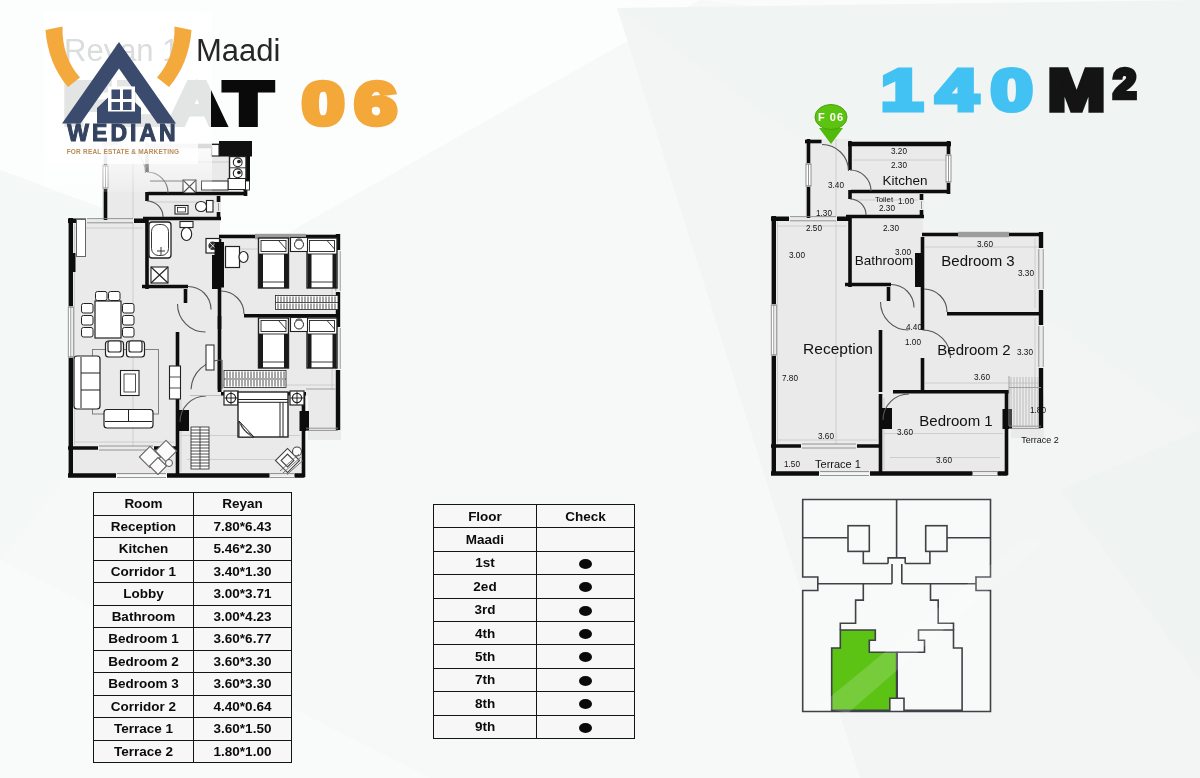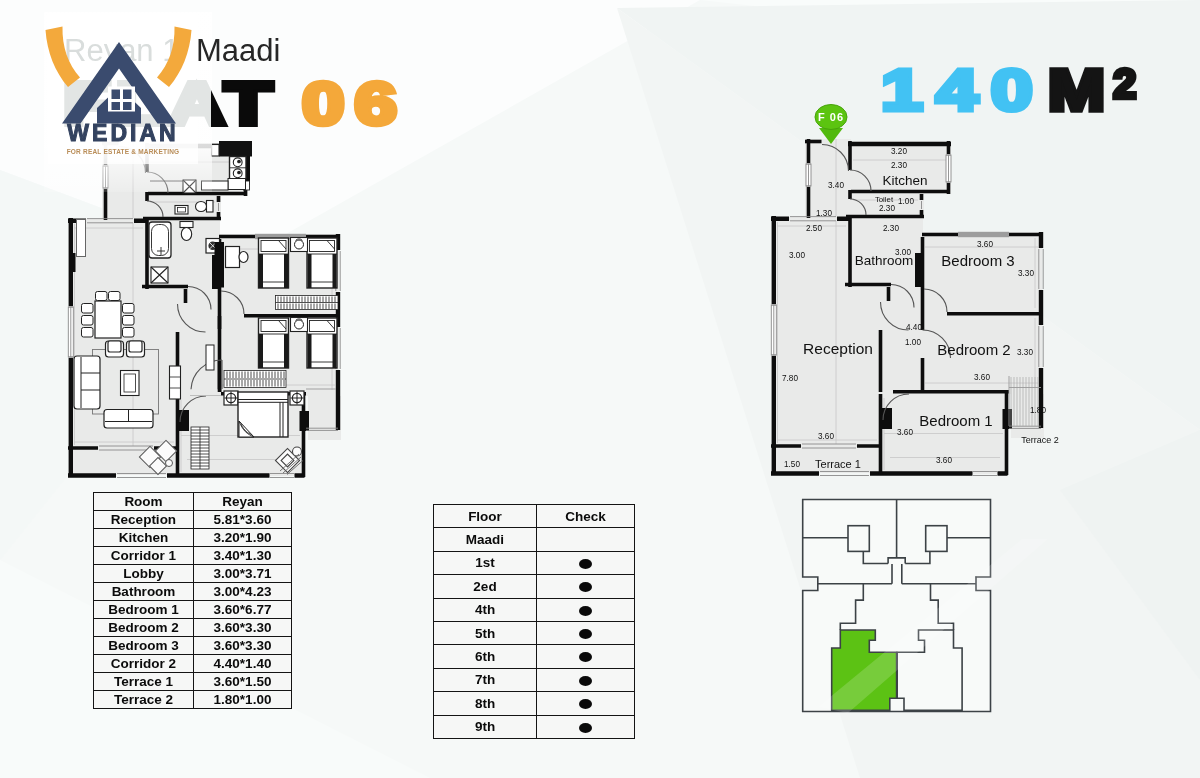--- a/index.html
+++ b/index.html
@@ -484,33 +484,33 @@
 <rect x="111.5" y="89.5" width="8.5" height="9.5" fill="#3a4b6e"></rect>
 <rect x="123" y="89.5" width="8.5" height="9.5" fill="#3a4b6e"></rect>
 <rect x="111.5" y="102" width="8.5" height="8" fill="#3a4b6e"></rect>
 <rect x="123" y="102" width="8.5" height="8" fill="#3a4b6e"></rect>
 
 <text x="123" y="141" font-size="23" font-weight="bold" letter-spacing="3" text-anchor="middle" fill="#33425f" stroke="#33425f" stroke-width="1" paint-order="stroke">WEDIAN</text>
 <text x="123" y="153.5" font-size="6.5" letter-spacing="0.2" text-anchor="middle" fill="#b98d58" font-weight="bold">FOR REAL ESTATE &amp; MARKETING</text>
 </g>
     </svg>
 
-<table class="t" id="rooms" style="left:93px;top:492px;width:199px;height:217px">
+<table class="t" id="rooms" style="left:93px;top:492px;width:199px;height:271px">
 <tbody>
         <tr>
           <td style="width:99px">Room</td>
           <td>Reyan</td>
         </tr>
 <tr>
           <td>Reception</td>
-          <td>5.81*3.60</td>
+          <td>7.80*6.43</td>
         </tr>
 <tr>
           <td>Kitchen</td>
-          <td>3.20*1.90</td>
+          <td>5.46*2.30</td>
         </tr>
 <tr>
           <td>Corridor 1</td>
           <td>3.40*1.30</td>
         </tr>
 <tr>
           <td>Lobby</td>
           <td>3.00*3.71</td>
         </tr>
 <tr>
@@ -524,21 +524,21 @@
 <tr>
           <td>Bedroom 2</td>
           <td>3.60*3.30</td>
         </tr>
 <tr>
           <td>Bedroom 3</td>
           <td>3.60*3.30</td>
         </tr>
 <tr>
           <td>Corridor 2</td>
-          <td>4.40*1.40</td>
+          <td>4.40*0.64</td>
         </tr>
 <tr>
           <td>Terrace 1</td>
           <td>3.60*1.50</td>
         </tr>
 <tr>
           <td>Terrace 2</td>
           <td>1.80*1.00</td>
         </tr>
 </tbody>
@@ -556,29 +556,29 @@
         </tr>
 <tr>
           <td>1st</td>
           <td><span class="dot"></span></td>
         </tr>
 <tr>
           <td>2ed</td>
           <td><span class="dot"></span></td>
         </tr>
 <tr>
+          <td>3rd</td>
+          <td><span class="dot"></span></td>
+        </tr>
+<tr>
           <td>4th</td>
           <td><span class="dot"></span></td>
         </tr>
 <tr>
           <td>5th</td>
-          <td><span class="dot"></span></td>
-        </tr>
-<tr>
-          <td>6th</td>
           <td><span class="dot"></span></td>
         </tr>
 <tr>
           <td>7th</td>
           <td><span class="dot"></span></td>
         </tr>
 <tr>
           <td>8th</td>
           <td><span class="dot"></span></td>
         </tr>

